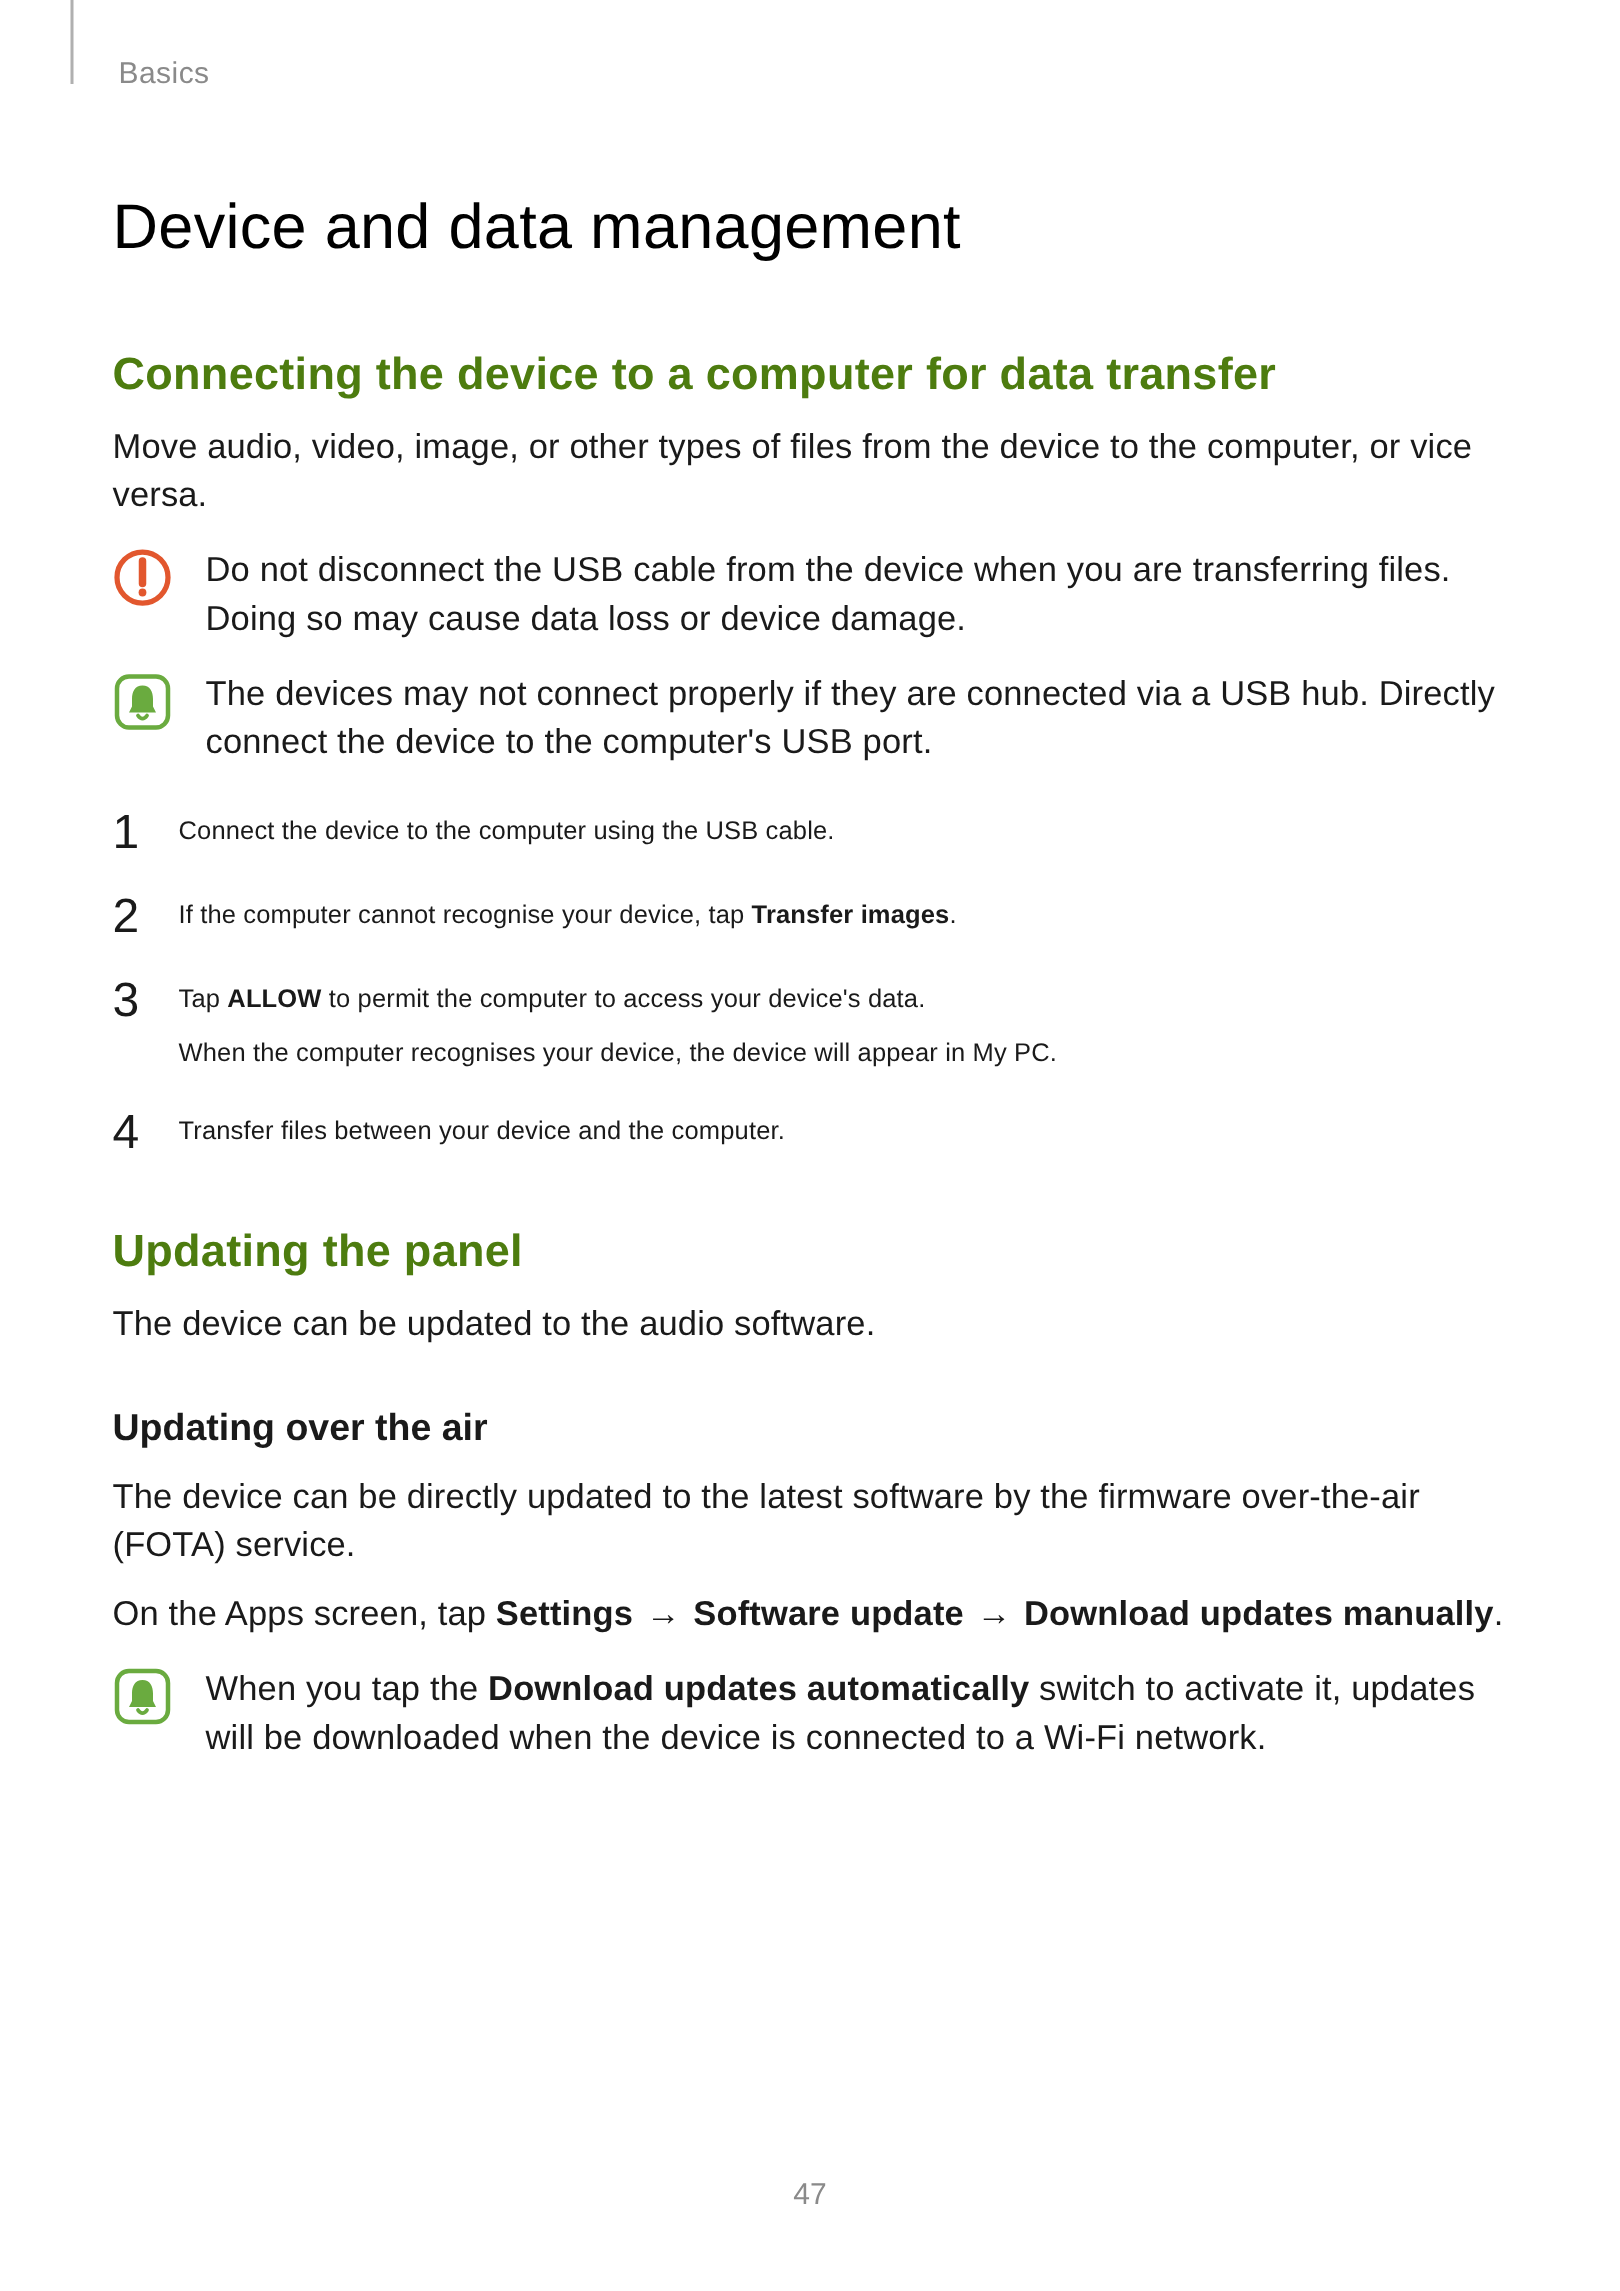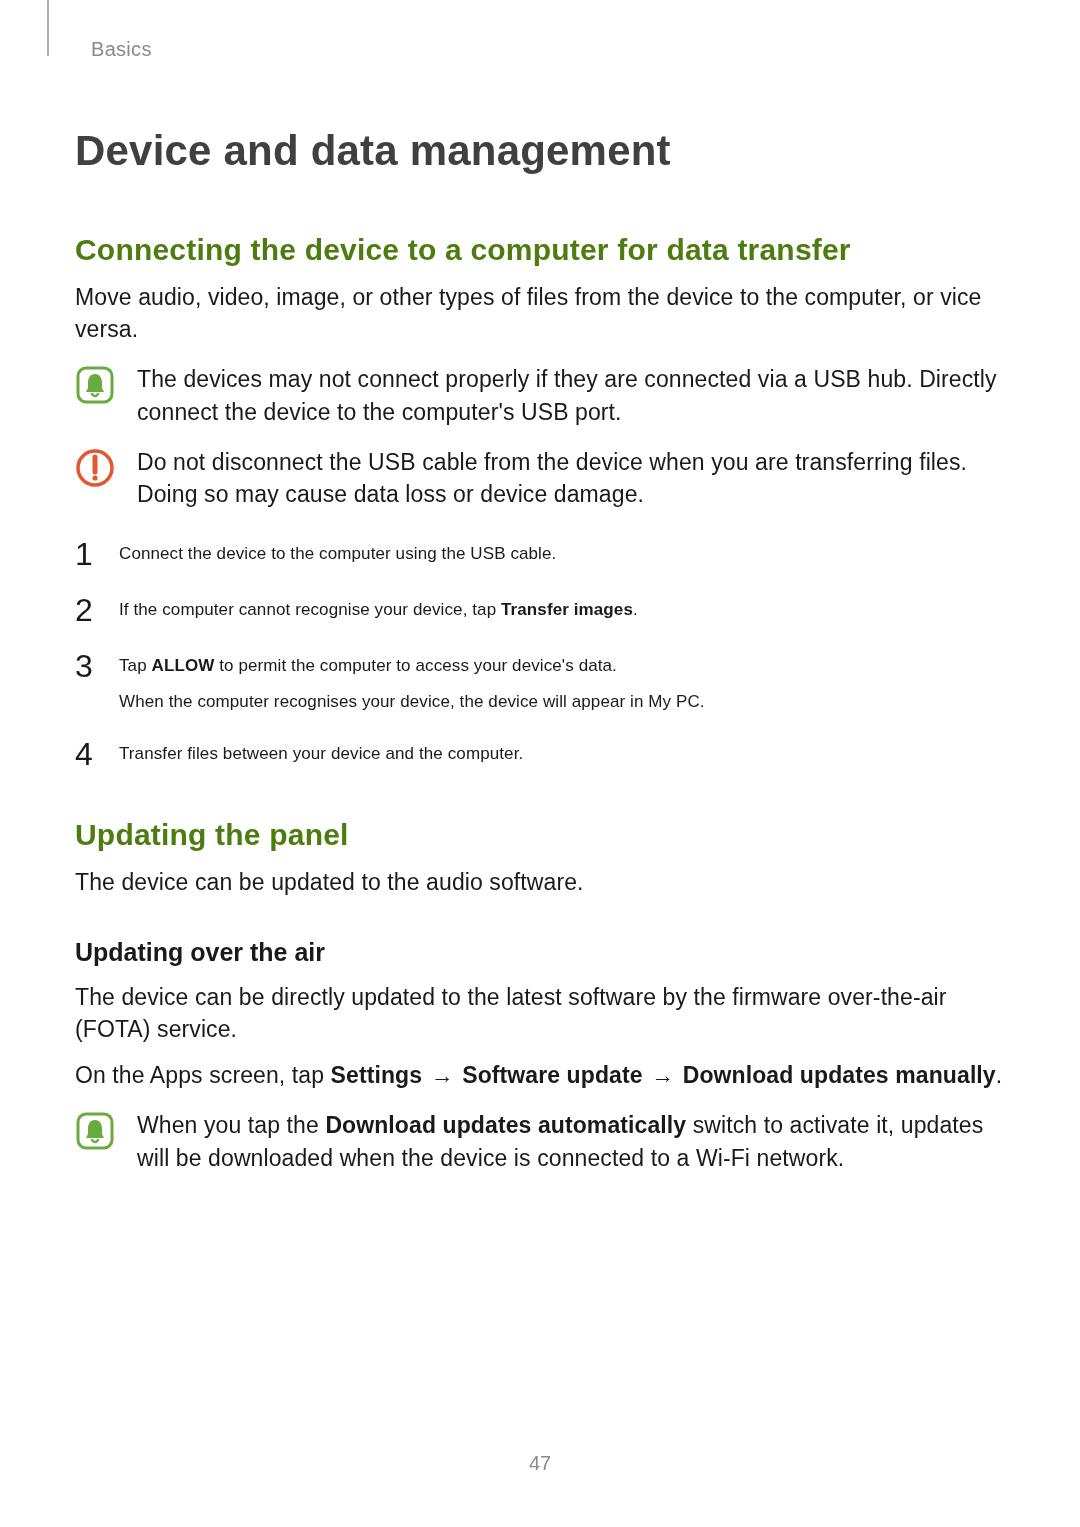--- a/index.html
+++ b/index.html
@@ -21,27 +21,27 @@
     position: absolute;
     top: 0;
     left: 47px;
     width: 2px;
     height: 56px;
     background: #b0b0b0;
   }
   .header-breadcrumb {
     color: #8a8a8a;
     font-size: 20px;
-    margin-left: 16px;
+    margin-left: 4px;
     letter-spacing: 0.3px;
   }
   .h1 {
-    color: #404040;
+    color: #000000;
     font-size: 42px;
-    font-weight: 700;
+    font-weight: 400;
     margin-top: 66px;
     letter-spacing: 0.2px;
   }
   .h2 {
     color: #4d7c0f;
     font-size: 30px;
     font-weight: 700;
     margin-top: 58px;
     letter-spacing: 0.2px;
   }
@@ -130,37 +130,37 @@
   <div class="header-breadcrumb">Basics</div>
 
   <h1 class="h1">Device and data management</h1>
 
   <h2 class="h2">Connecting the device to a computer for data transfer</h2>
   <p class="body">Move audio, video, image, or other types of files from the device to the computer, or vice versa.</p>
 
   <div class="note-row">
     <div class="note-icon">
       <svg width="40" height="40" viewBox="0 0 40 40">
+        <circle cx="20" cy="20" r="17" fill="none" stroke="#e2572e" stroke-width="3.5"></circle>
+        <line x1="20" y1="9" x2="20" y2="24" stroke="#e2572e" stroke-width="5" stroke-linecap="round"></line>
+        <circle cx="20" cy="30" r="2.6" fill="#e2572e"></circle>
+      </svg>
+    </div>
+    <div class="note-text">Do not disconnect the USB cable from the device when you are transferring files. Doing so may cause data loss or device damage.</div>
+  </div>
+
+  <div class="note-row">
+    <div class="note-icon">
+      <svg width="40" height="40" viewBox="0 0 40 40">
         <rect x="3" y="3" width="34" height="34" rx="8" fill="none" stroke="#6aab3f" stroke-width="3"></rect>
         <path d="M20 9 C15 9 13 13 13 18 L13 23 L11 27 L29 27 L27 23 L27 18 C27 13 25 9 20 9 Z" fill="#6aab3f"></path>
         <path d="M17 29 Q20 33 23 29" fill="none" stroke="#6aab3f" stroke-width="2.5" stroke-linecap="round"></path>
       </svg>
     </div>
     <div class="note-text">The devices may not connect properly if they are connected via a USB hub. Directly connect the device to the computer's USB port.</div>
-  </div>
-
-  <div class="note-row">
-    <div class="note-icon">
-      <svg width="40" height="40" viewBox="0 0 40 40">
-        <circle cx="20" cy="20" r="17" fill="none" stroke="#e2572e" stroke-width="3.5"></circle>
-        <line x1="20" y1="9" x2="20" y2="24" stroke="#e2572e" stroke-width="5" stroke-linecap="round"></line>
-        <circle cx="20" cy="30" r="2.6" fill="#e2572e"></circle>
-      </svg>
-    </div>
-    <div class="note-text">Do not disconnect the USB cable from the device when you are transferring files. Doing so may cause data loss or device damage.</div>
   </div>
 
   <ol class="steps">
     <li class="step">
       <div class="step-num">1</div>
       <div class="step-body">Connect the device to the computer using the USB cable.</div>
     </li>
     <li class="step">
       <div class="step-num">2</div>
       <div class="step-body">

